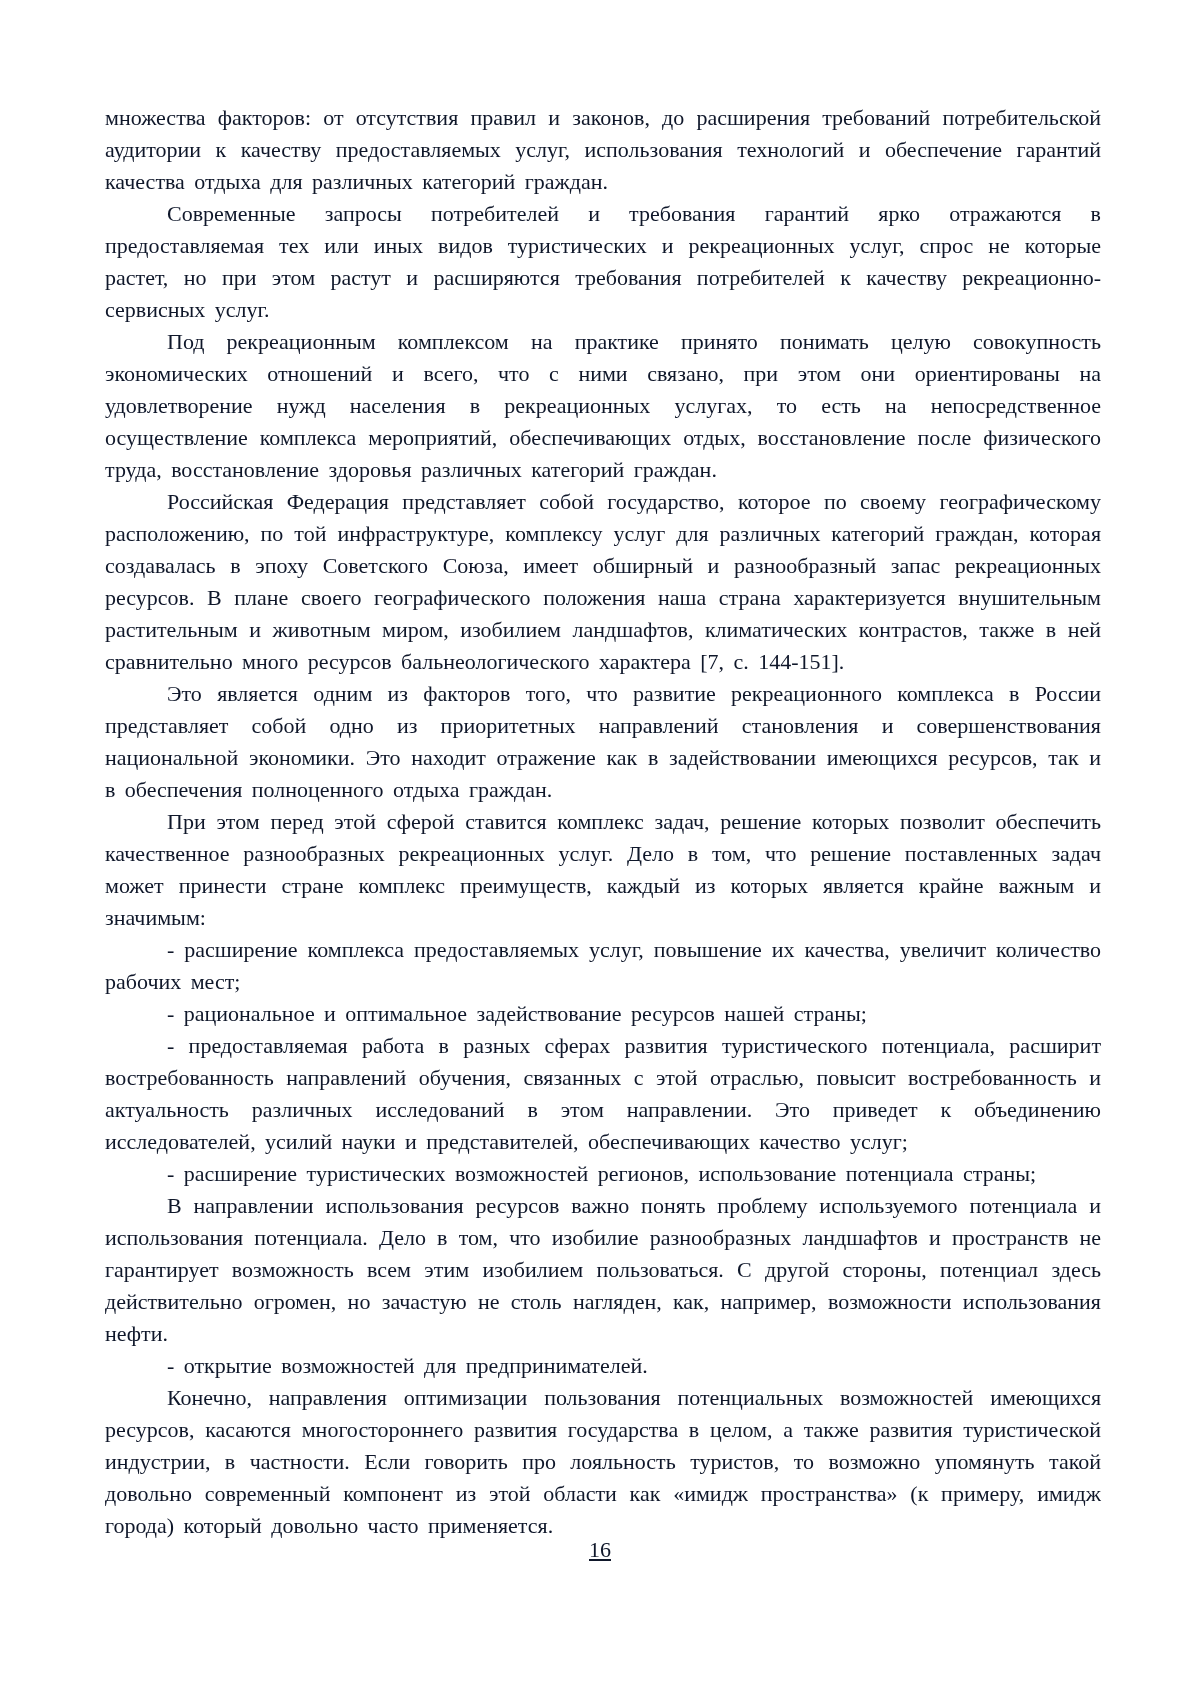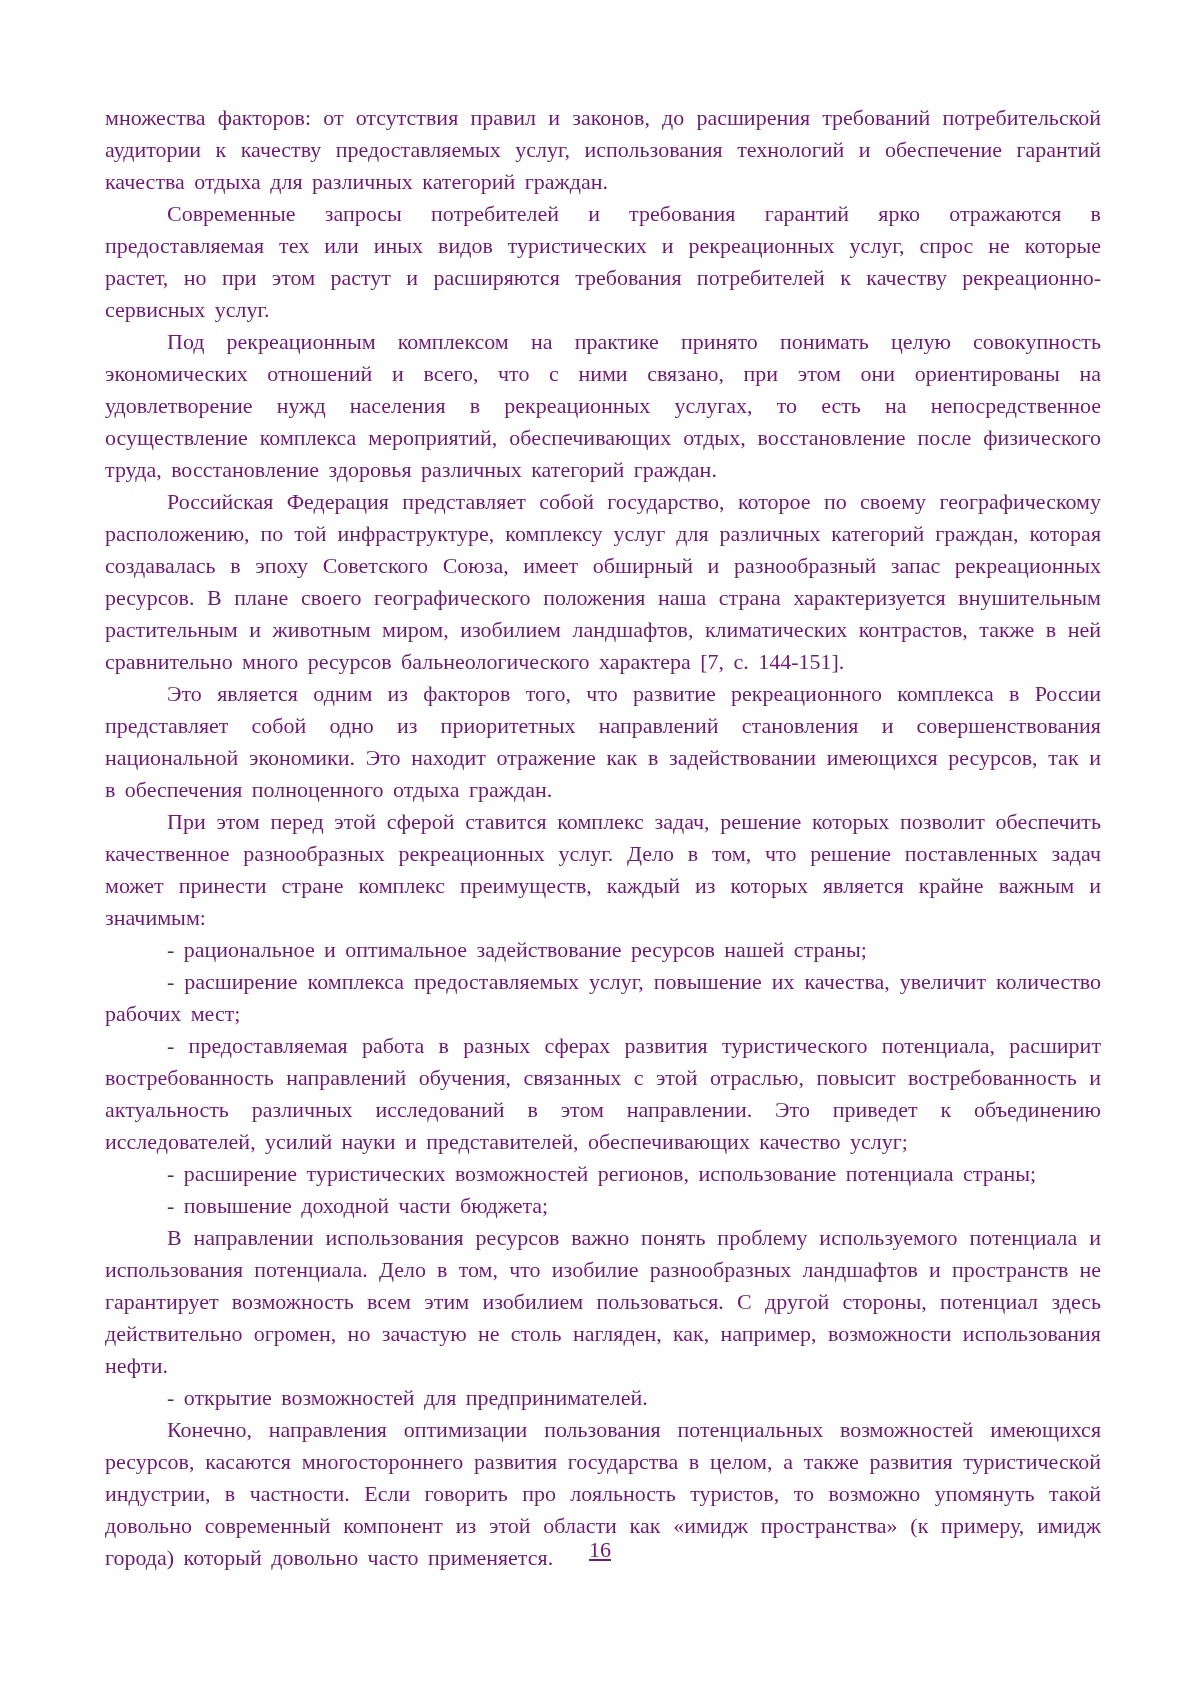--- a/index.html
+++ b/index.html
@@ -5,21 +5,21 @@
   html, body {
     margin: 0;
     padding: 0;
     background: #ffffff;
   }
   .page {
     position: relative;
     width: 1200px;
     height: 1697px;
     background: #ffffff;
-    color: #701a75;
+    color: #0f172a;
     font-family: "Liberation Serif", "DejaVu Serif", serif;
     overflow: hidden;
   }
   .content {
     position: absolute;
     left: 105px;
     top: 102px;
     width: 996px;
   }
   .content p {
@@ -49,23 +49,22 @@
 <body>
 
 <div class="page">
   <div class="content">
     <p class="continuation">множества факторов: от отсутствия правил и законов, до расширения требований потребительской аудитории к качеству предоставляемых услуг, использования технологий и обеспечение гарантий качества отдыха для различных категорий граждан.</p>
     <p>Современные запросы потребителей и требования гарантий ярко отражаются в предоставляемая тех или иных видов туристических и рекреационных услуг, спрос не которые растет, но при этом растут и расширяются требования потребителей к качеству рекреационно-сервисных услуг.</p>
     <p>Под рекреационным комплексом на практике принято понимать целую совокупность экономических отношений и всего, что с ними связано, при этом они ориентированы на удовлетворение нужд населения в рекреационных услугах, то есть на непосредственное осуществление комплекса мероприятий, обеспечивающих отдых, восстановление после физического труда, восстановление здоровья различных категорий граждан.</p>
     <p>Российская Федерация представляет собой государство, которое по своему географическому расположению, по той инфраструктуре, комплексу услуг для различных категорий граждан, которая создавалась в эпоху Советского Союза, имеет обширный и разнообразный запас рекреационных ресурсов. В плане своего географического положения наша страна характеризуется внушительным растительным и животным миром, изобилием ландшафтов, климатических контрастов, также в ней сравнительно много ресурсов бальнеологического характера [7, с. 144-151].</p>
     <p>Это является одним из факторов того, что развитие рекреационного комплекса в России представляет собой одно из приоритетных направлений становления и совершенствования национальной экономики. Это находит отражение как в задействовании имеющихся ресурсов, так и в обеспечения полноценного отдыха граждан.</p>
     <p>При этом перед этой сферой ставится комплекс задач, решение которых позволит обеспечить качественное разнообразных рекреационных услуг. Дело в том, что решение поставленных задач может принести стране комплекс преимуществ, каждый из которых является крайне важным и значимым:</p>
+    <p>- расширение комплекса предоставляемых услуг, повышение их качества, увеличит количество рабочих мест;</p>
     <p>- рациональное и оптимальное задействование ресурсов нашей страны;</p>
-    <p>- расширение комплекса предоставляемых услуг, повышение их качества, увеличит количество рабочих мест;</p>
     <p>- предоставляемая работа в разных сферах развития туристического потенциала, расширит востребованность направлений обучения, связанных с этой отраслью, повысит востребованность и актуальность различных исследований в этом направлении. Это приведет к объединению исследователей, усилий науки и представителей, обеспечивающих качество услуг;</p>
     <p>- расширение туристических возможностей регионов, использование потенциала страны;</p>
-    <p>- повышение доходной части бюджета;</p>
     <p>В направлении использования ресурсов важно понять проблему используемого потенциала и использования потенциала. Дело в том, что изобилие разнообразных ландшафтов и пространств не гарантирует возможность всем этим изобилием пользоваться. С другой стороны, потенциал здесь действительно огромен, но зачастую не столь нагляден, как, например, возможности использования нефти.</p>
     <p>- открытие возможностей для предпринимателей.</p>
     <p>Конечно, направления оптимизации пользования потенциальных возможностей имеющихся ресурсов, касаются многостороннего развития государства в целом, а также развития туристической индустрии, в частности. Если говорить про лояльность туристов, то возможно упомянуть такой довольно современный компонент из этой области как «имидж пространства» (к примеру, имидж города) который довольно часто применяется.</p>
   </div>
   <div class="page-footer">16</div>
 </div>
 
 </body></html>

